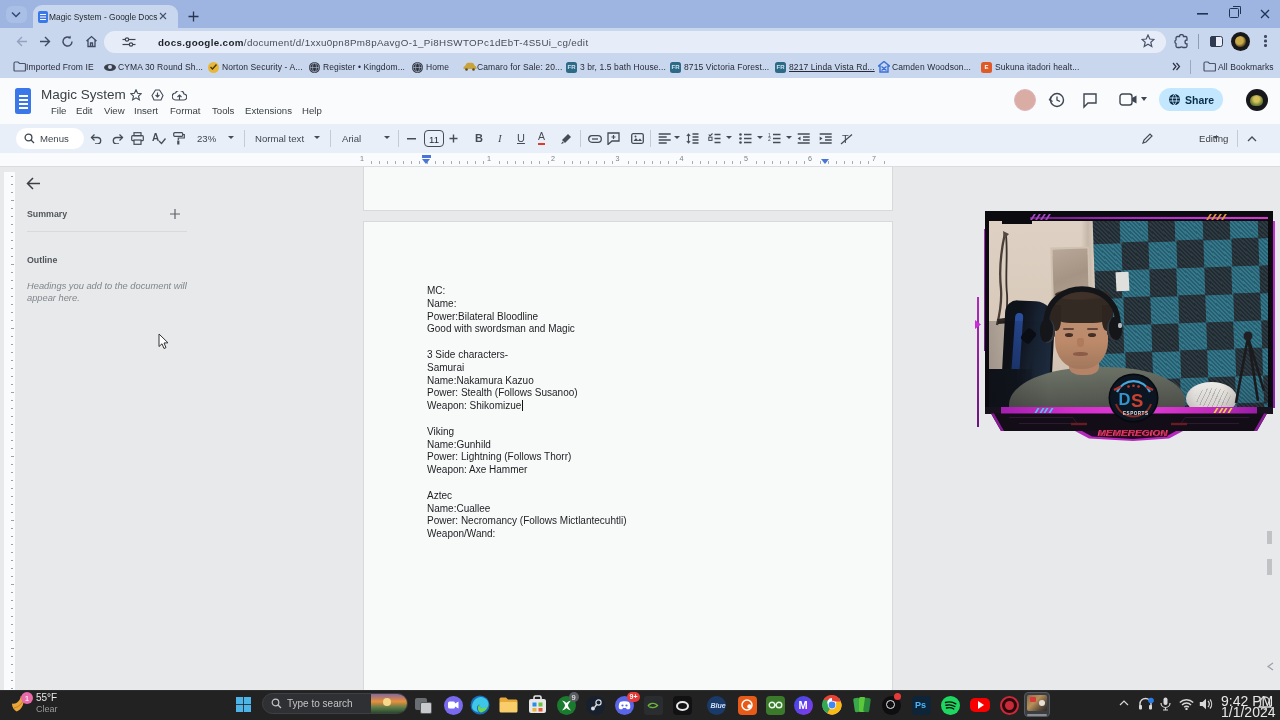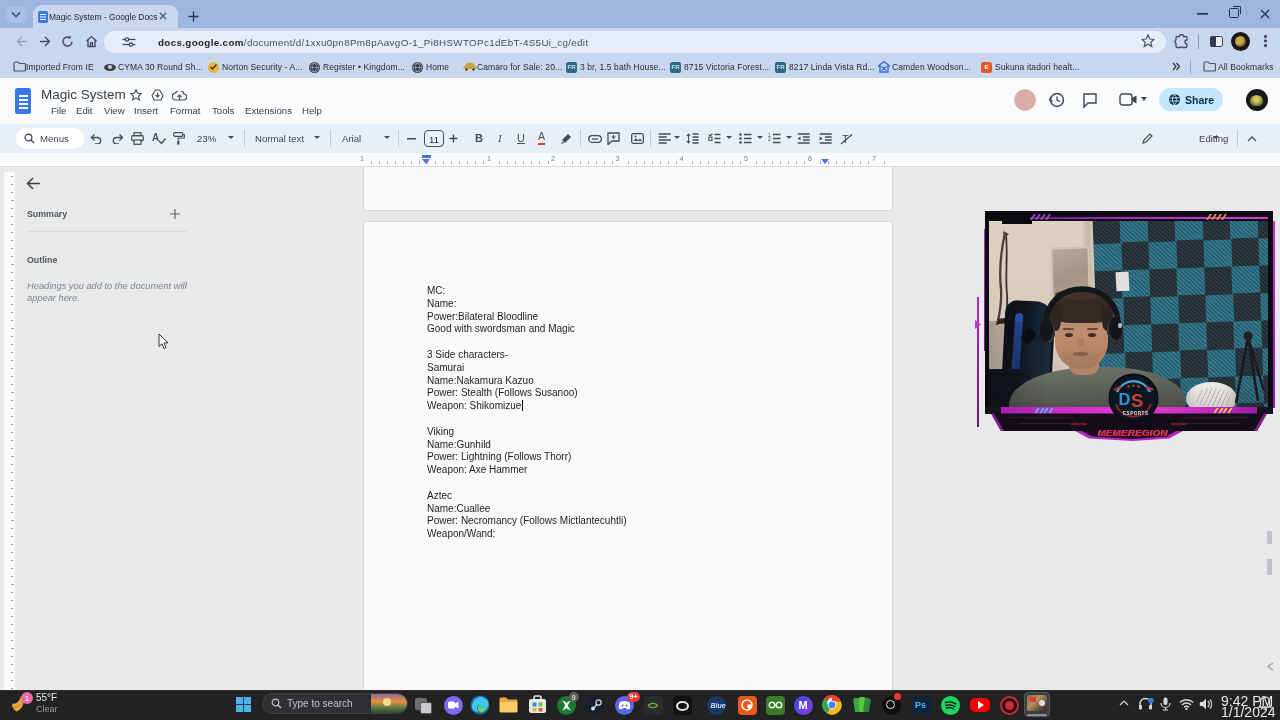--- a/index.html
+++ b/index.html
@@ -131,21 +131,21 @@
     <path d="M2 4 L3.5 1.5 Q4 0.8 5 0.8 L9 0.8 Q10 0.8 10.5 1.5 L12 4 Q13.5 4.3 13.5 5.5 L13.5 7 H0.5 L0.5 5.5 Q0.5 4.3 2 4 Z" fill="#c8a43a"></path>
     <circle cx="3.5" cy="7.5" r="1.3" fill="#5a4a20"></circle>
     <circle cx="10.5" cy="7.5" r="1.3" fill="#5a4a20"></circle>
   </svg>
 <div class="abs bk" style="left:477px;">Camaro for Sale: 20...</div>
 <div class="abs bi" style="left:566px;background:#2d6a86;">FR</div>
 <div class="abs bk" style="left:580px;">3 br, 1.5 bath House...</div>
 <div class="abs bi" style="left:670px;background:#2d6a86;">FR</div>
 <div class="abs bk" style="left:684px;">8715 Victoria Forest...</div>
 <div class="abs bi" style="left:775px;background:#2d6a86;">FR</div>
-<div class="abs bk" style="left:789px;">8217 Linda Vista Rd...</div>
+<div class="abs bk" style="left:789px;text-decoration:underline;">8217 Linda Vista Rd...</div>
 <svg class="abs" style="left:878px;top:61px;" width="12" height="12" viewBox="0 0 12 12">
     <path d="M6 0.5 L11.5 5 L10 5 L10 11 L2 11 L2 5 L0.5 5 Z M3.5 9.5 L8.5 5.5 M3.5 5.5 L8.5 9.5" stroke="#3a6fd8" stroke-width="1.4" fill="none"></path>
   </svg>
 <div class="abs bk" style="left:892px;">Camden Woodson...</div>
 <div class="abs bi" style="left:981px;background:#e05a28;color:#fff;">E</div>
 <div class="abs bk" style="left:995px;">Sukuna itadori healt...</div>
 <svg class="abs" style="left:1203px;top:61px;" width="13" height="11" viewBox="0 0 13 11">
     <path d="M1 2.5 Q1 1 2.2 1 L5 1 L6.5 2.5 L11.5 2.5 Q12.5 2.5 12.5 3.8 V9 Q12.5 10 11.5 10 H2 Q1 10 1 9 Z" fill="none" stroke="#4a5568" stroke-width="1.2"></path>
   </svg>
 <div class="abs bk" style="left:1218px;">All Bookmarks</div>

